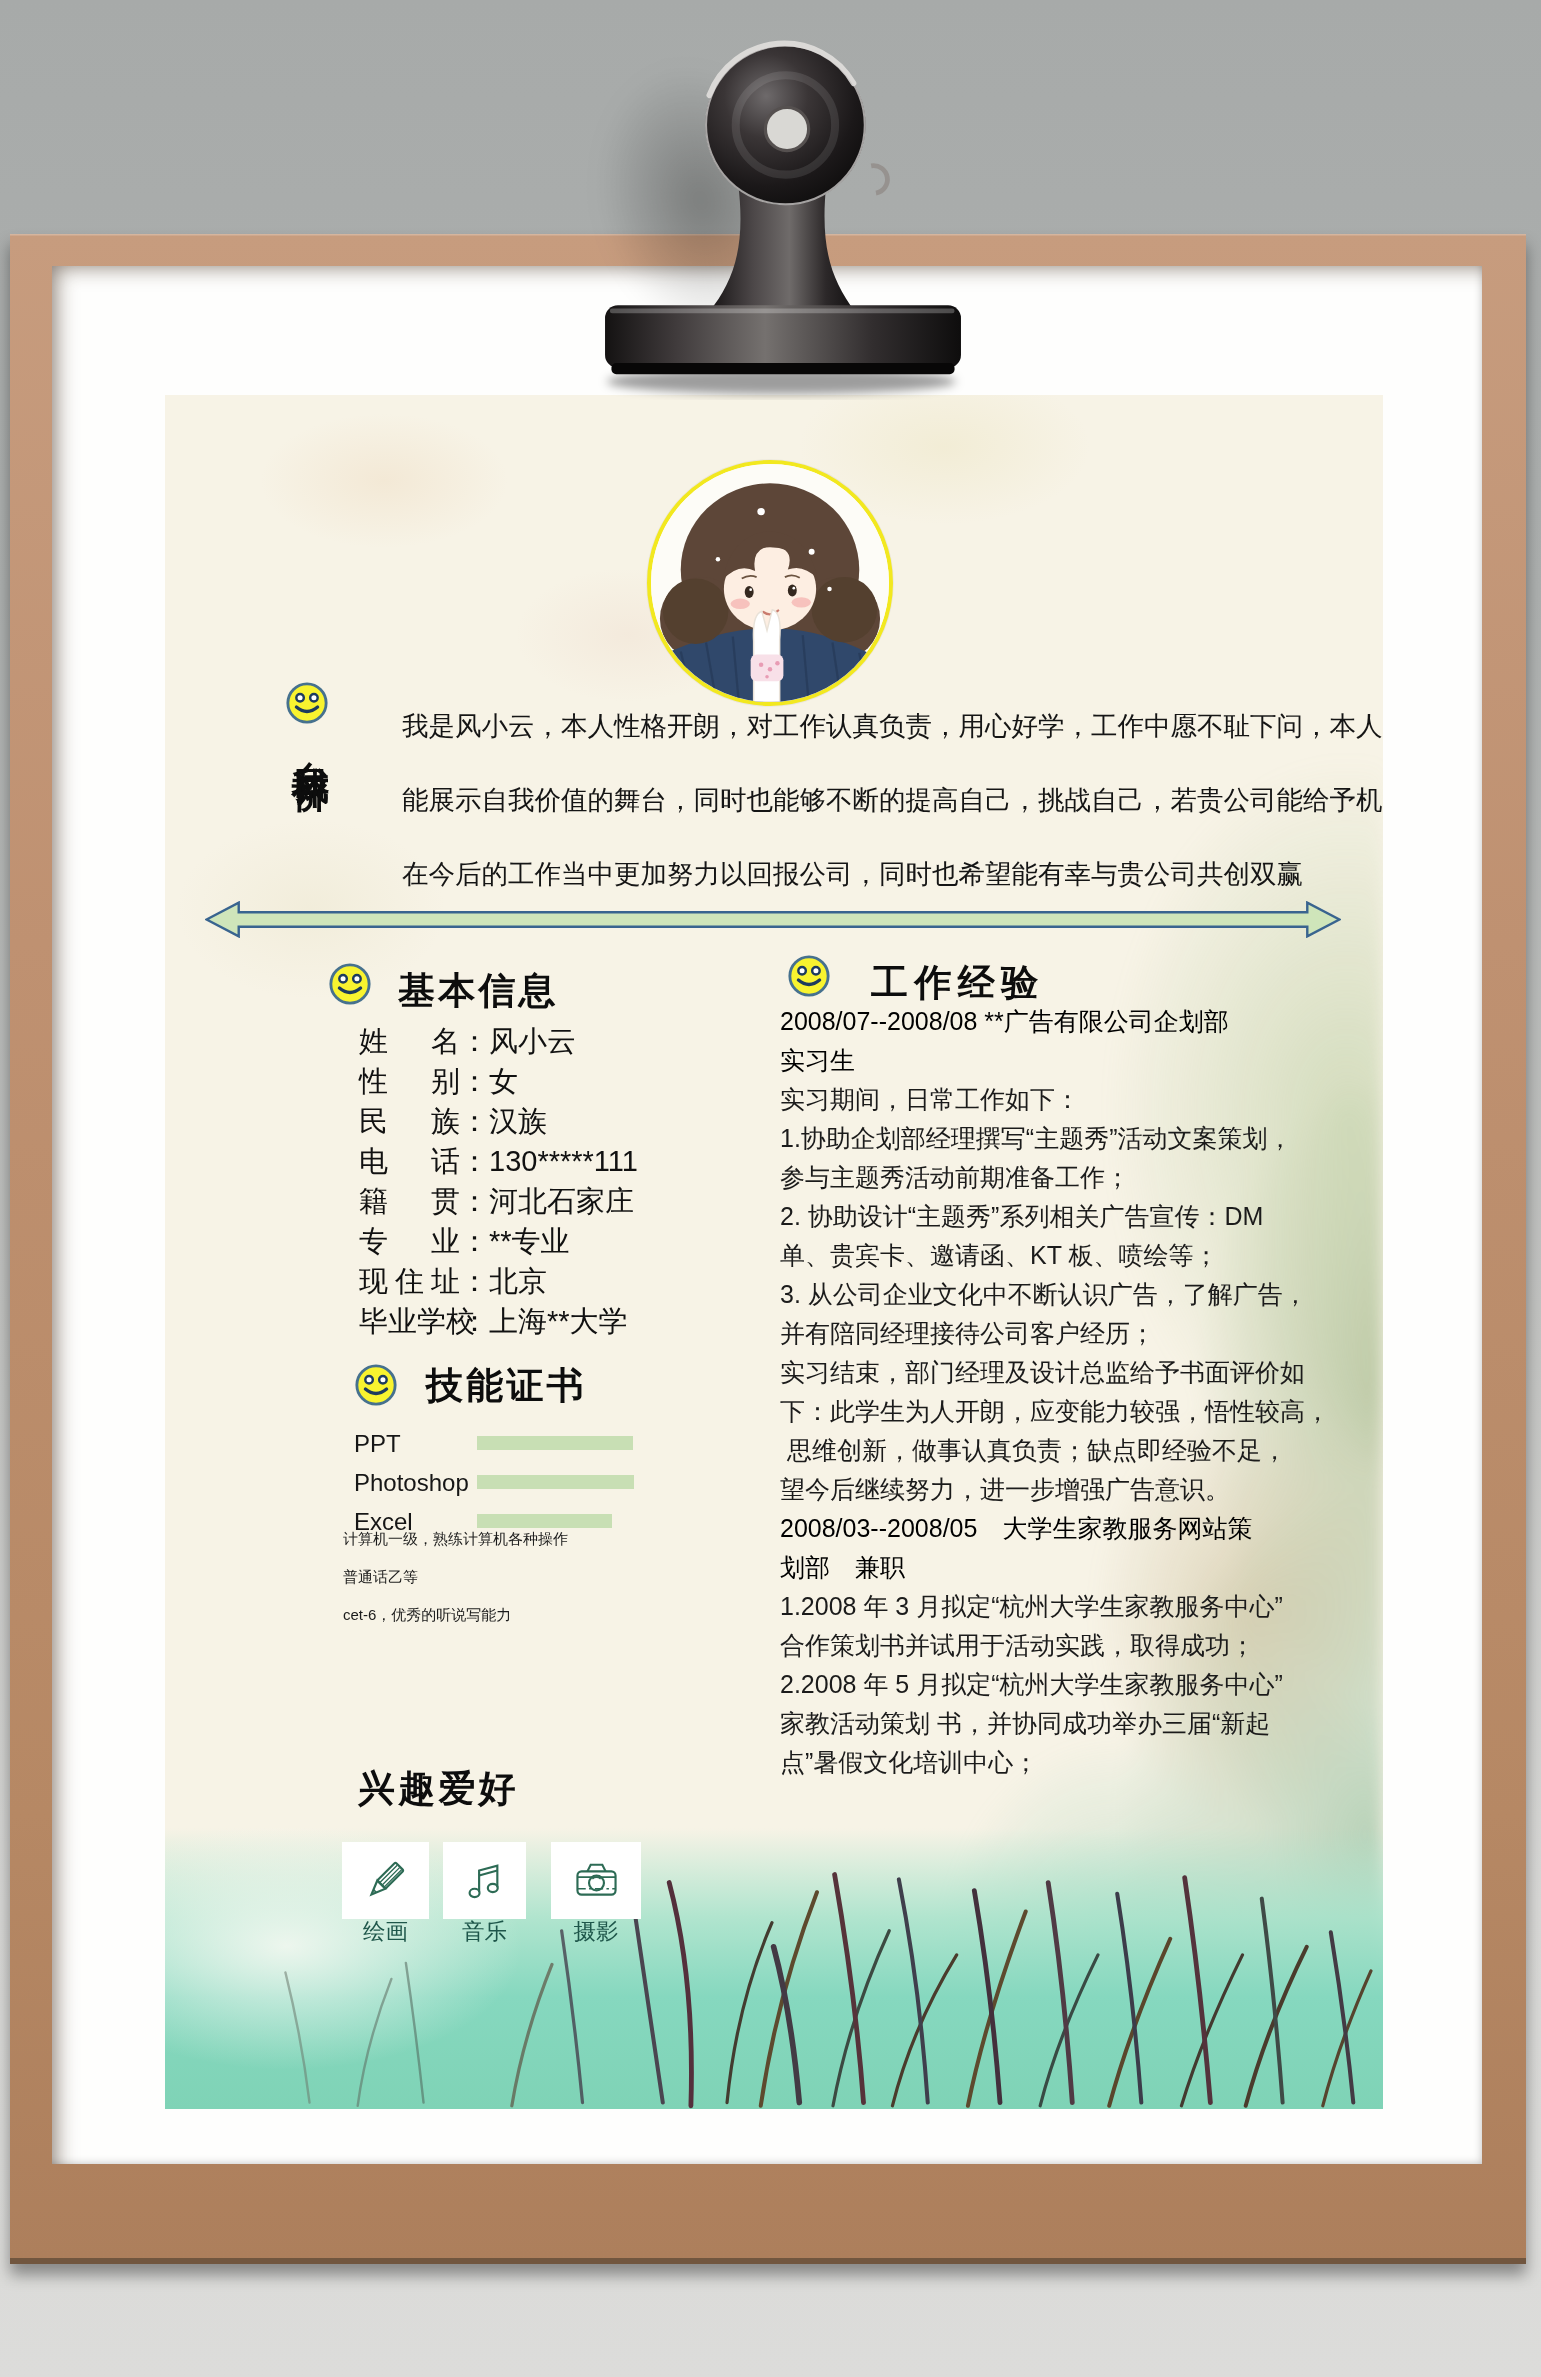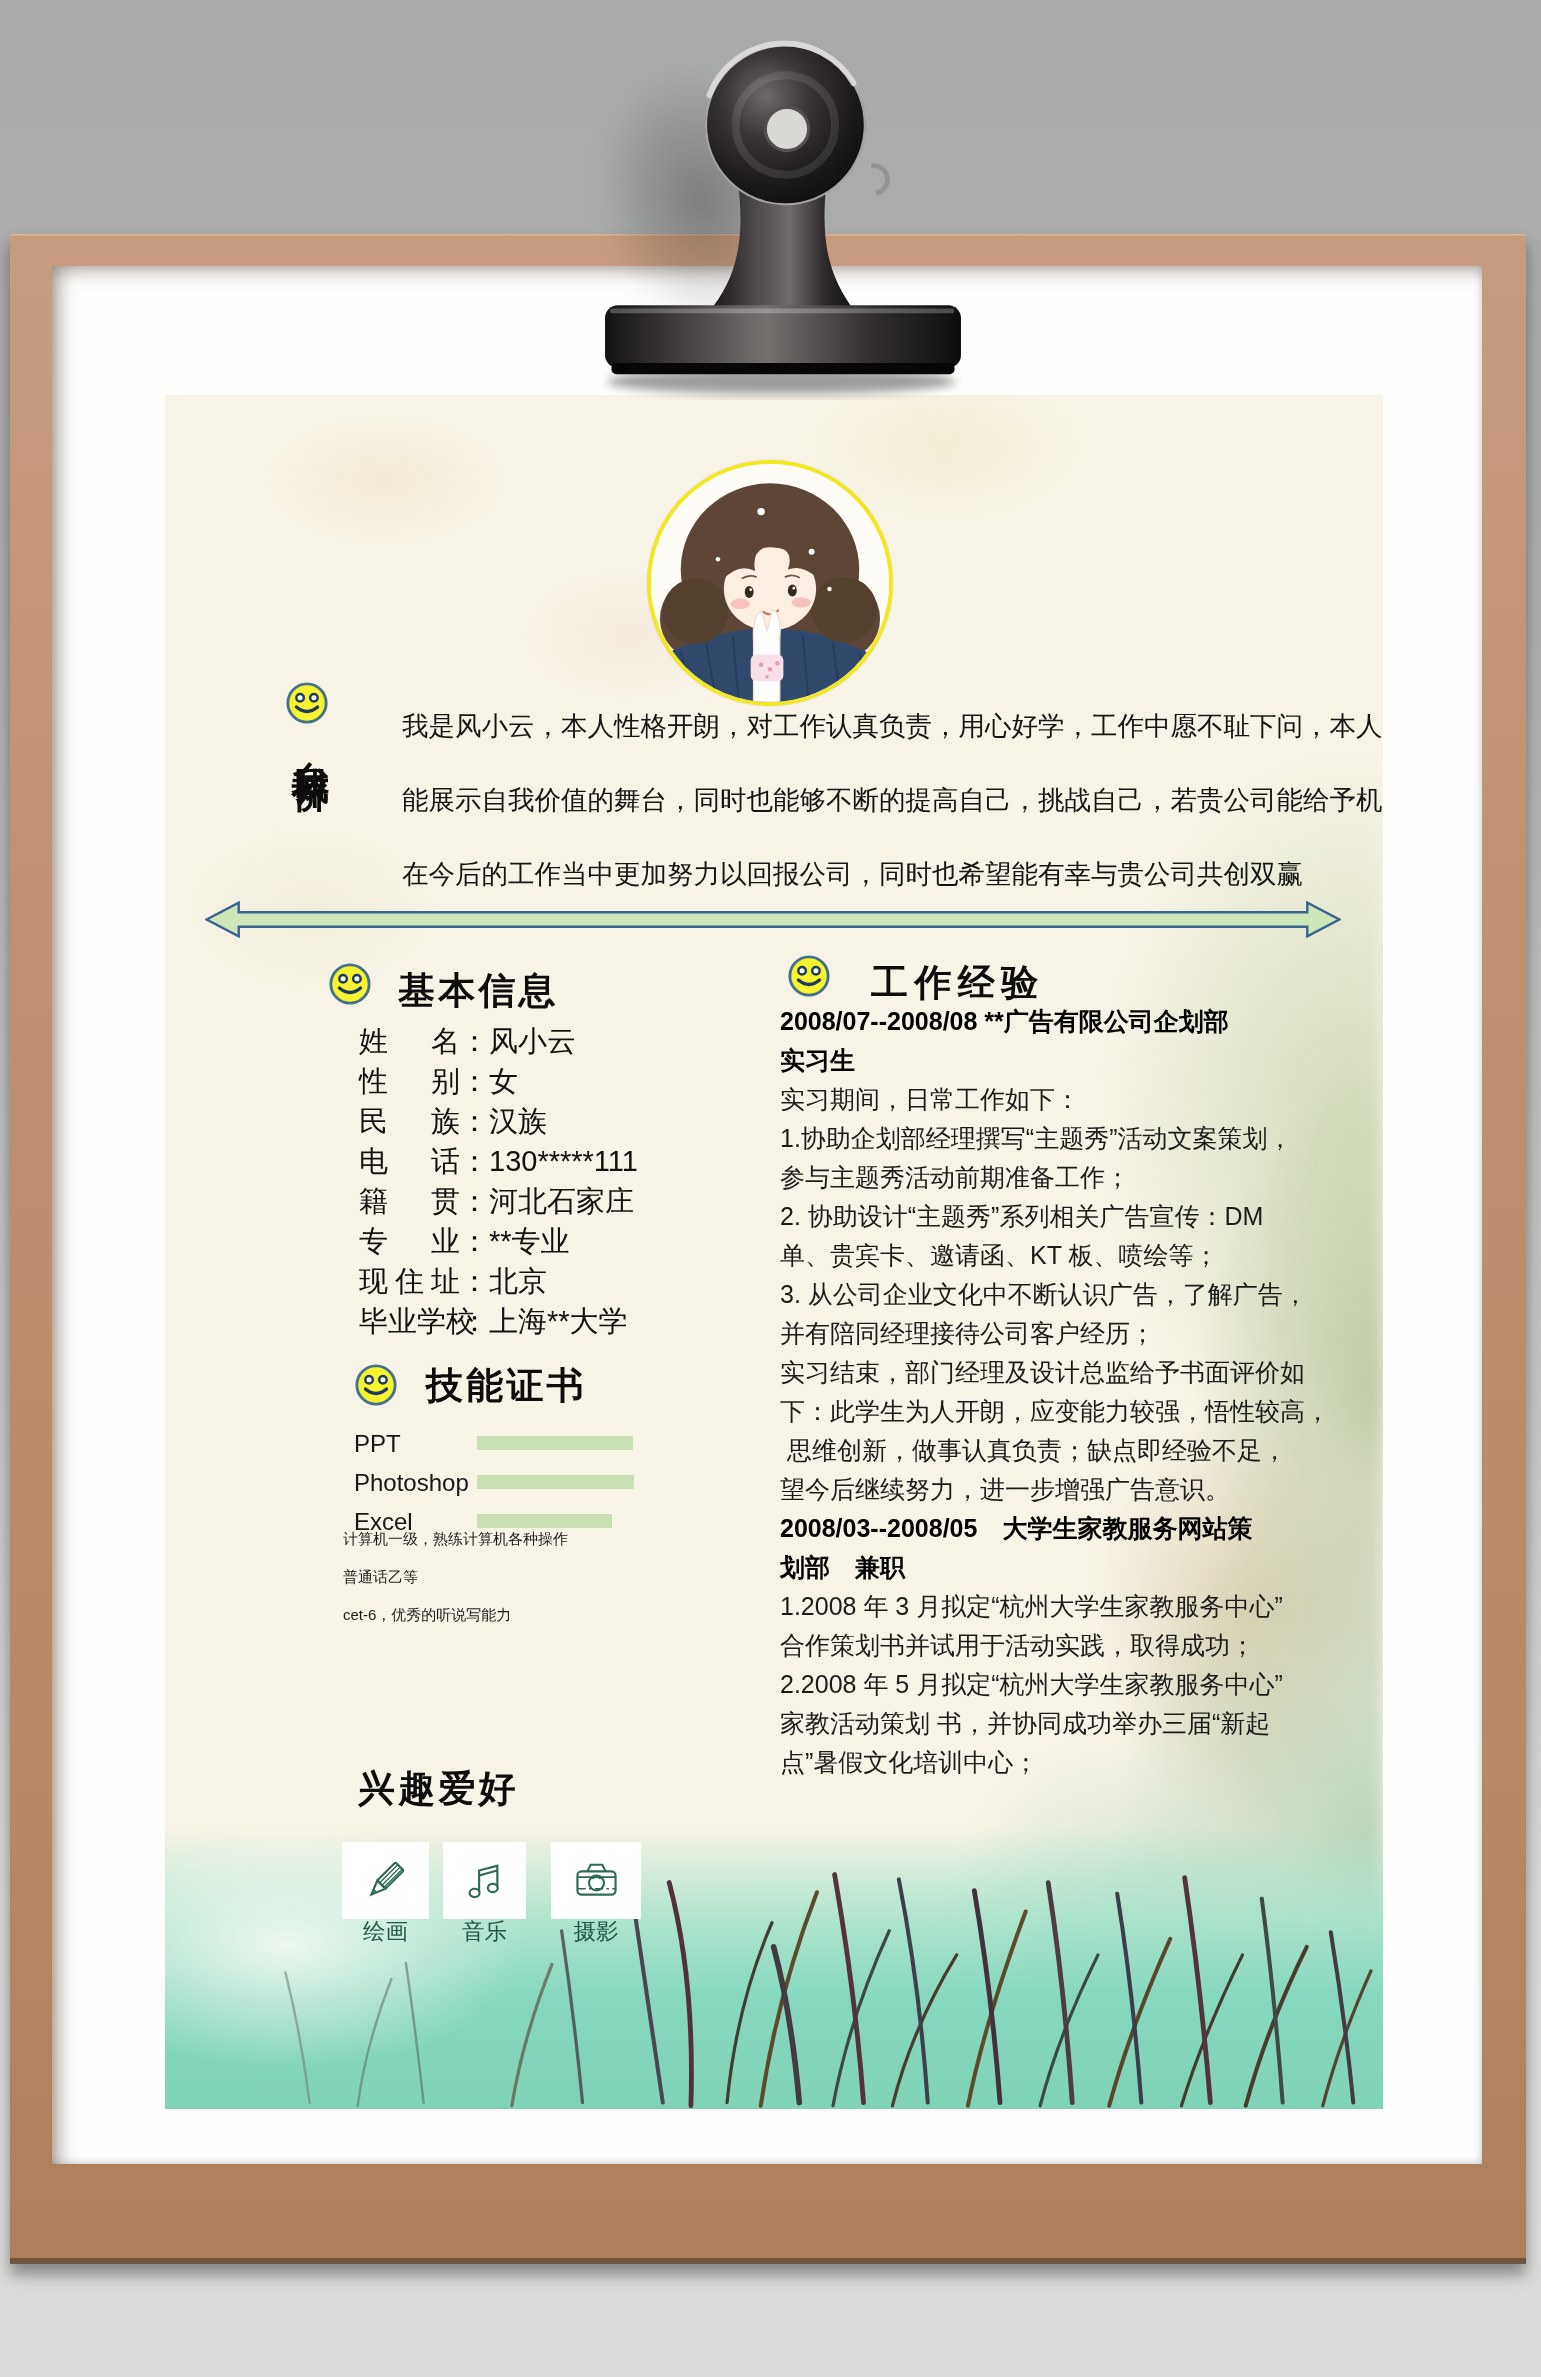--- a/index.html
+++ b/index.html
@@ -61,21 +61,21 @@
   
   .int-title{position:absolute;left:193px;top:1369px;width:289px;text-align:left;
     font-weight:bold;font-size:37px;letter-spacing:3.2px;color:#0d0d0d;}
   .tile{position:absolute;top:1447px;height:77px;background:#fff;display:flex;align-items:center;justify-content:center;}
   .tile svg{width:53px;height:53px;}
   .int-label{position:absolute;top:1521px;height:32px;line-height:32px;text-align:center;
     font-size:22.5px;color:#1e564a;}
   
   .work-list{position:absolute;left:615px;top:607px;width:586px;font-size:25px;color:#1b1b1b;}
   .work-line{height:39px;line-height:39px;white-space:pre;}
-  .work-line.bold{font-weight:bold;color:#000;}
+  .work-line.bold{font-weight:normal;color:#000;}
   
   .clip{position:absolute;left:589px;top:22.5px;width:388px;height:377px;z-index:5;}
   .clip-wallshadow{position:absolute;left:600px;top:64px;width:201px;height:273px;z-index:4;
     background:radial-gradient(closest-side,rgba(0,0,0,.28),rgba(0,0,0,0));filter:blur(11.2px);transform:rotate(-14deg);}
 </style>
 </head>
 <body>
 
 <svg width="0" height="0" style="position:absolute">
   <defs>

